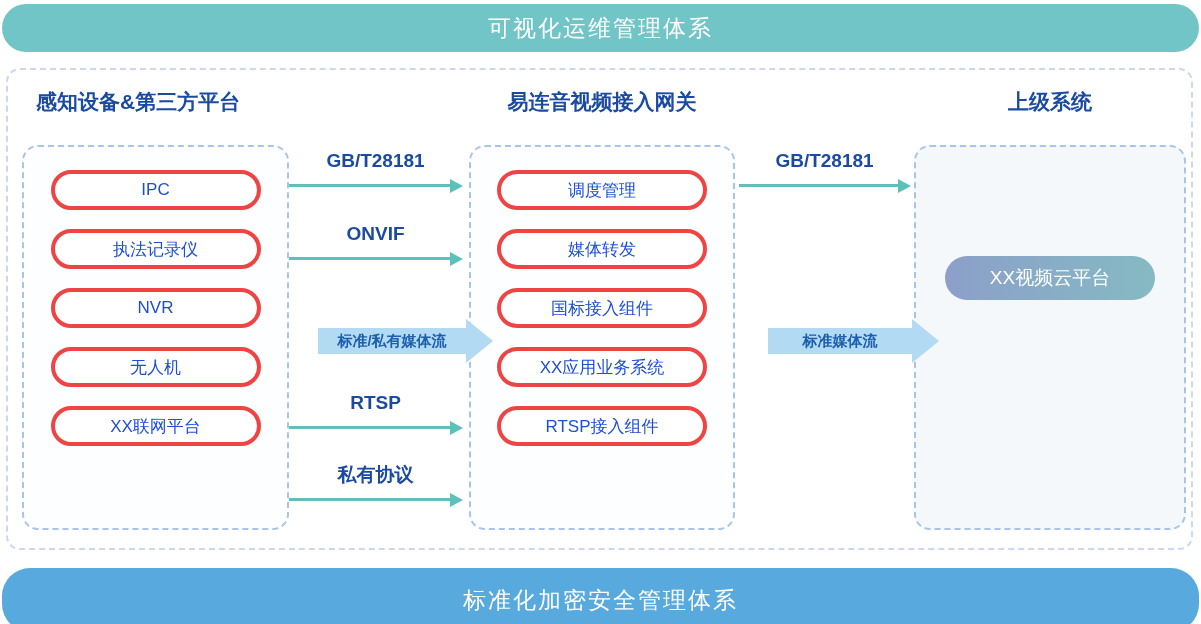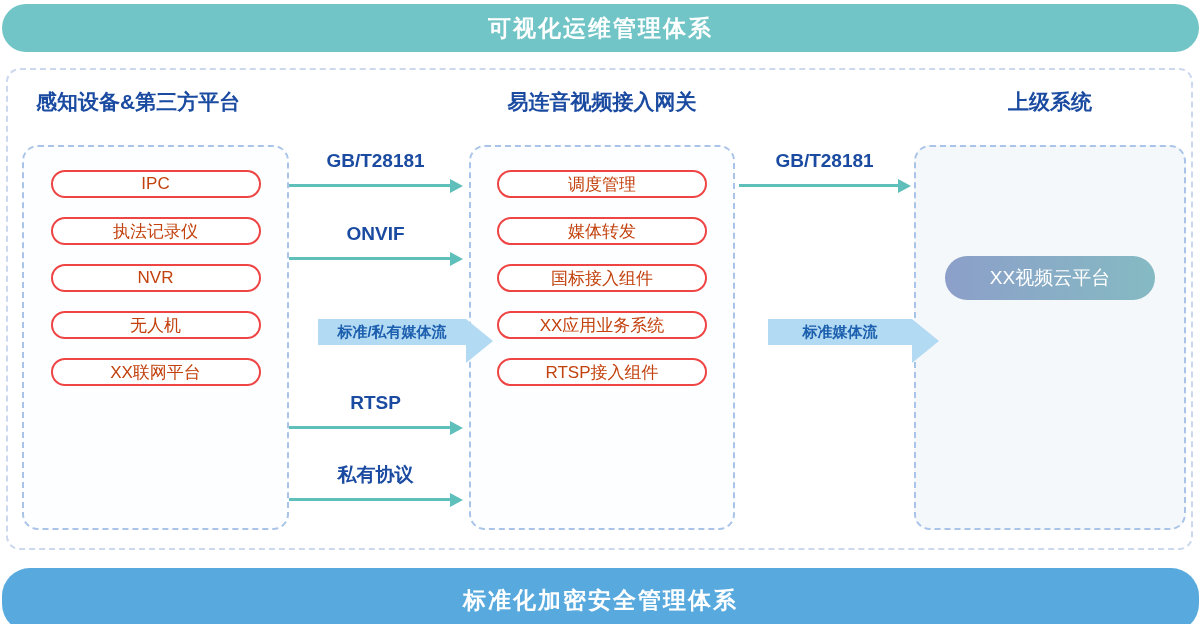--- a/index.html
+++ b/index.html
@@ -5,21 +5,21 @@
   html,body { margin:0; padding:0; background:#ffffff; }
   .canvas {
     position:relative; width:1201px; height:624px; background:#ffffff;
     font-family:"Liberation Sans","DejaVu Sans",sans-serif; overflow:hidden;
   }
 
   
   .banner {
     position:absolute; left:2px; width:1197px;
     display:flex; align-items:center; justify-content:center;
-    color:#ffffff; font-size:23px; letter-spacing:2px;font-weight:bold;
+    color:#ffffff; font-size:23px; letter-spacing:2px;
   }
   .banner.top    { top:4px;   height:48px; border-radius:26px; background:#72c5c6; }
   .banner.bottom { top:568px; height:64px; border-radius:28px; background:#58aade; }
 
   
   .outer {
     position:absolute; left:6px; top:68px; width:1187px; height:482px;
     border:2px dashed #ccd8ee; border-radius:14px; box-sizing:border-box;
   }
 
@@ -36,24 +36,24 @@
     border:2px dashed #a9c4e8; border-radius:16px; background:#fdfeff;
     box-sizing:border-box;
     display:flex; flex-direction:column; align-items:center;
     padding-top:23px; gap:19px;
   }
   .box.devices { left:14px;  width:267px; }
   .box.gateway { left:461px; width:266px; }
   .box.upper   { left:906px; width:272px; background:#f5f8fb; padding:0; gap:0; }
 
   .pill {
-    width:210px; height:28px; flex:0 0 auto;
-    border:2px solid #ef4444; border-radius:21px; background:#ffffff;
+    width:210px; height:40px; flex:0 0 auto;
+    border:4px solid #ef4444; border-radius:21px; background:#ffffff;
     display:flex; align-items:center; justify-content:center;
-    font-size:17px; color:#c2410c; box-sizing:border-box;
+    font-size:17px; color:#1d4ed8; box-sizing:border-box;
   }
 
   .pill.gradient {
     position:absolute; left:29px; width:210px; height:44px;
     border:none; border-radius:22px;
     background:linear-gradient(90deg,#8c9fc9 0%,#85bac3 100%);
     color:#ffffff; font-size:19px;
   }
   .pill.gradient.g1 { top:109px; }
   .pill.gradient.g2 { top:244px; }
@@ -75,21 +75,21 @@
     border-top:7px solid transparent; border-bottom:7px solid transparent;
   }
   .arr-l { left:281px; }
   .arr-r { left:731px; }
   .y1 { top:78px; }
   .y2 { top:151px; }
   .y3 { top:320px; }
   .y4 { top:392px; }
 
   
-  .media-arrow { position:absolute; top:249px; height:44px; display:flex; align-items:flex-start;padding-left:31px; }
+  .media-arrow { position:absolute; top:249px; height:44px; display:flex; align-items:center;padding-left:31px; }
   .media-arrow.l { left:279px; }
   .media-arrow.r { left:729px; }
   .media-arrow .body {
     height:26px; background:#b3daf3;
     display:flex; align-items:center; justify-content:center;
     font-size:15px; font-weight:bold; color:#1c5fae; white-space:nowrap;
   }
   .media-arrow.l .body { width:148px; }
   .media-arrow.r .body { width:144px; }
   .media-arrow .head {

